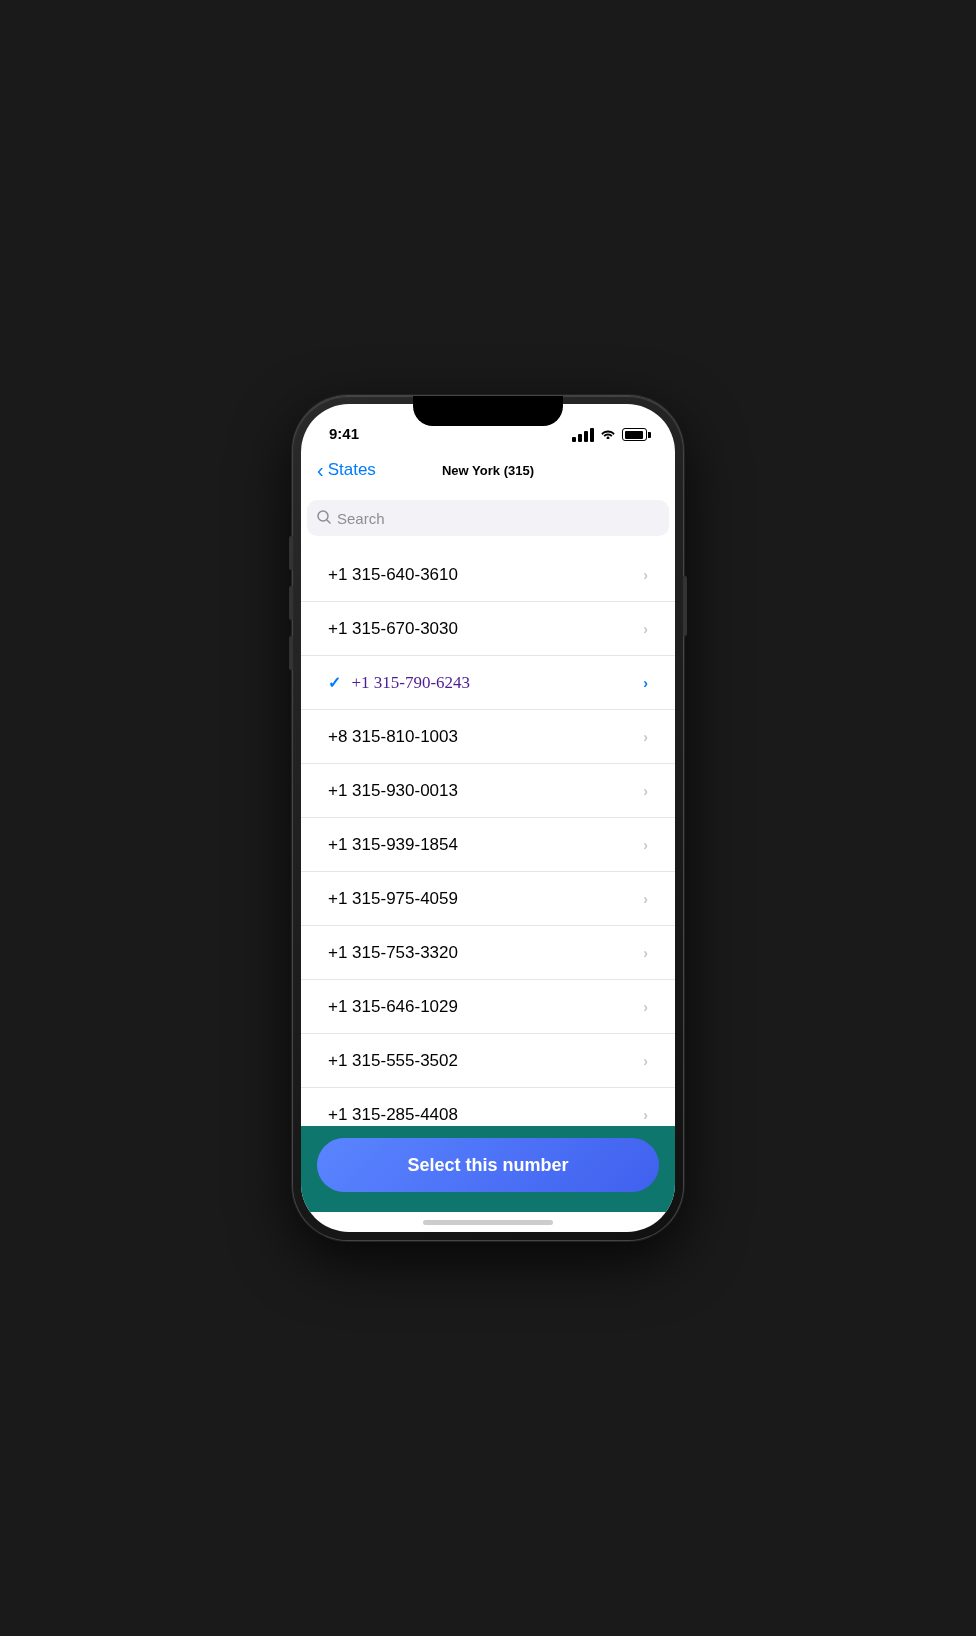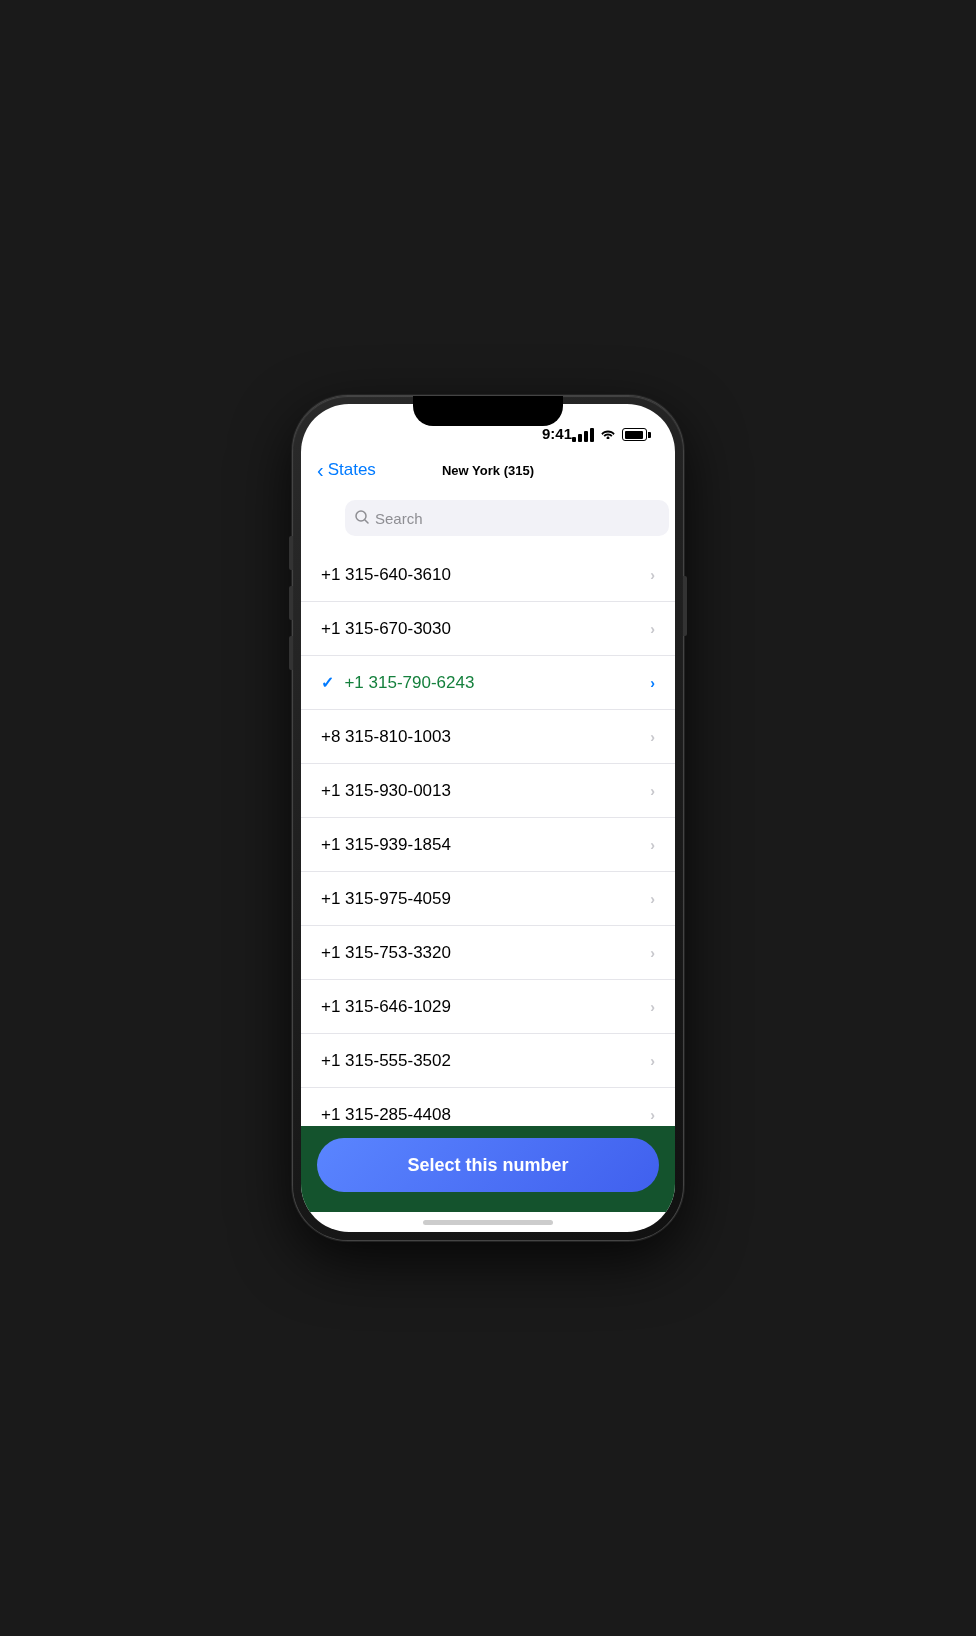--- a/index.html
+++ b/index.html
@@ -71,21 +71,21 @@
       height: 30px;
       background: #000;
       border-radius: 0 0 20px 20px;
       z-index: 10;
     }
 
     .status-bar {
       height: 44px;
       display: flex;
       align-items: flex-end;
-      justify-content: flex-end;
+      justify-content: space-between;
       padding: 0 28px 6px;
       flex-shrink: 0;
       position: relative;
       z-index: 5;
     }
 
     .status-time {
       font-size: 15px;
       font-weight: 600;
       color: #000;
@@ -177,21 +177,20 @@
     .nav-title {
       font-size: 13px;
       font-weight: 600;
       color: #000;
     }
 
     
     .search-container {
       padding: 8px 6px 12px;
       flex-shrink: 0;
-      margin-left: 38px;
     }
 
     .search-bar {
       background: #f2f2f7;
       border-radius: 10px;
       height: 36px;
       display: flex;
       align-items: center;
       padding: 0 10px;
       gap: 6px;
@@ -211,41 +210,42 @@
     .phone-list {
       flex: 1;
       overflow-y: auto;
       overflow-x: hidden;
     }
 
     .phone-item {
       display: flex;
       align-items: center;
       justify-content: space-between;
-      padding: 0 20px;
+      padding: 0 27px;
       height: 54px;
       border-bottom: 0.5px solid #e5e5ea;
       cursor: pointer;
       position: relative;
     }
 
     .phone-item-left {
       display: flex;
       align-items: center;
       gap: 10px;
     }
 
     .phone-number {
       font-size: 17px;
       color: #000;
     }
 
     .phone-number.selected {
-      color: #15803d;
+      color: #4c1d95;
       font-weight: 500;
+      font-family: Liberation Serif, serif;
     }
 
     .checkmark {
       color: #007AFF;
       font-size: 16px;
       font-weight: 600;
     }
 
     .chevron-right {
       color: #c7c7cc;
@@ -254,21 +254,21 @@
     }
 
     .chevron-right.selected {
       color: #007AFF;
     }
 
     
     .bottom-area {
       padding: 12px 16px 20px;
       flex-shrink: 0;
-      background: #14532d;
+      background: #0f766e;
     }
 
     .select-button {
       width: 100%;
       height: 54px;
       background: #4a7aff;
       border-radius: 27px;
       border: none;
       color: #fff;
       font-size: 18px;

